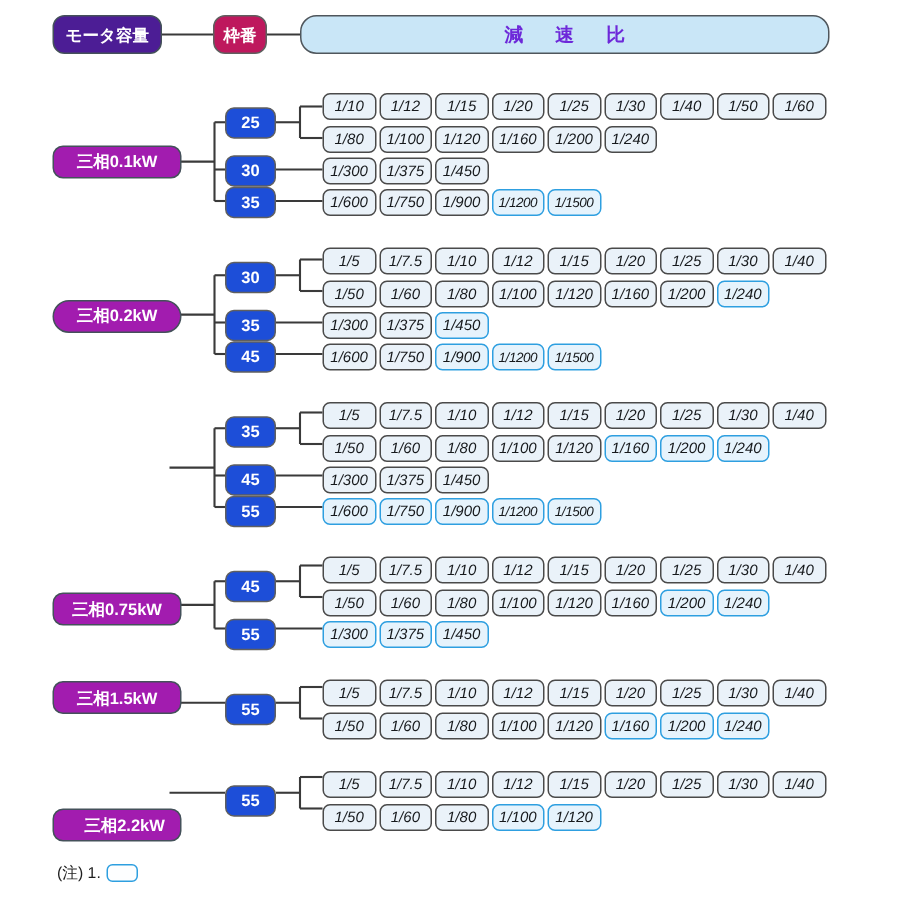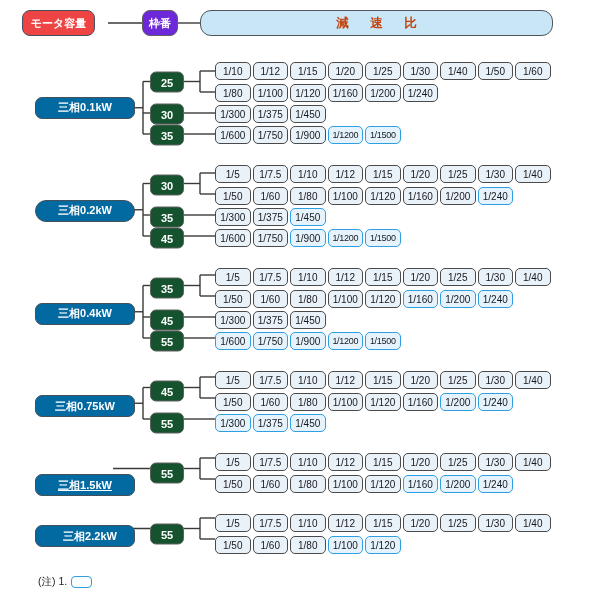--- a/index.html
+++ b/index.html
@@ -13,56 +13,56 @@
   }
   #wires { position:absolute; left:0; top:0; width:600px; height:600px; pointer-events:none; }
 
   
   .hdr-box {
     position:absolute; top:10px; height:26px;
     display:flex; align-items:center; justify-content:center;
     font-weight:bold; white-space:nowrap;
   }
   .hdr-motor {
-    left:22px; width:73px;
-    background:#ef4444; border:1.5px solid #44515a; border-radius:8px;
+    left:35px; width:73px;
+    background:#4c1d95; border:1.5px solid #44515a; border-radius:8px;
     color:#fff; font-size:11px;
   }
   .hdr-frame {
     left:142px; width:36px;
-    background:#6d28d9; border:1.5px solid #5f5f5f; border-radius:8px;
+    background:#be185d; border:1.5px solid #5f5f5f; border-radius:8px;
     color:#fff; font-size:11px;
   }
   .hdr-ratio {
     left:200px; width:353px;
     background:#c9e6f7; border:1.5px solid #4f565c; border-radius:11px;
-    color:#c2410c; font-size:12.5px; letter-spacing:9px; padding-left:9px;
+    color:#6d28d9; font-size:12.5px; letter-spacing:9px; padding-left:9px;
   }
 
   
   #sections { position:absolute; left:0; top:62px; width:600px; }
   .section { position:relative; }
   .section + .section { margin-top:21px; }
 
   .frame-group { position:relative; padding-left:215px; }
   .frame-group + .frame-group { margin-top:3px; }
   .frame-box {
     position:absolute; left:150px; top:50%; transform:translateY(-50%);
     width:34px; height:21px;
-    background:#14532d; border:1.5px solid #5f5f5f; border-radius:6px;
+    background:#1d4ed8; border:1.5px solid #5f5f5f; border-radius:6px;
     color:#fff; font-weight:bold; font-size:11px;
     display:flex; align-items:center; justify-content:center;
   }
   .kw-box {
-    position:absolute; left:35px; width:100px; height:22px;
-    background:#0369a1; border:1.5px solid #44515a; border-radius:7px;
+    position:absolute; left:35px; width:86px; height:22px;
+    background:#a21caf; border:1.5px solid #44515a; border-radius:7px;
     color:#fff; font-weight:bold; font-size:11px;
     display:flex; align-items:center; justify-content:center; white-space:nowrap;text-align:center;
   }
-  .ratio-row { display:flex; }
+  .ratio-row { display:flex;font-style:italic; }
   .ratio-row + .ratio-row { margin-top:4px; }
   .ratio-box {
     width:35.5px; height:18px; margin-right:2px; flex:0 0 auto;
     background:#eaf2f9; border:1.4px solid #4a4a4a; border-radius:5px;
     display:flex; align-items:center; justify-content:center;
     font-size:10px; color:#16191c; white-space:nowrap;
   }
   .ratio-box.tl { border:1.8px solid #2e9fe0; background:#e6f3fc;text-align:right; }
   .ratio-box.long { font-size:9px; letter-spacing:-0.3px; }
 
@@ -225,21 +225,20 @@
           <div class="ratio-row">
             <div class="ratio-box">1/600</div>
             <div class="ratio-box">1/750</div>
             <div class="ratio-box tl">1/900</div>
             <div class="ratio-box tl long">1/1200</div>
             <div class="ratio-box tl long">1/1500</div>
           </div>
         </div>
       </div>
       <div class="section">
-        <div class="kw-box" style="top: 34.75px;">三相0.4kW</div>
         <div class="frame-group">
           <div class="frame-box">35</div>
           <div class="ratio-row">
             <div class="ratio-box">1/5</div>
             <div class="ratio-box">1/7.5</div>
             <div class="ratio-box">1/10</div>
             <div class="ratio-box">1/12</div>
             <div class="ratio-box">1/15</div>
             <div class="ratio-box">1/20</div>
             <div class="ratio-box">1/25</div>
@@ -305,21 +304,21 @@
         <div class="frame-group">
           <div class="frame-box">55</div>
           <div class="ratio-row">
             <div class="ratio-box tl">1/300</div>
             <div class="ratio-box tl">1/375</div>
             <div class="ratio-box tl">1/450</div>
           </div>
         </div>
       </div>
       <div class="section">
-        <div class="kw-box" style="top: 21px; text-decoration: underline;">三相1.5kW</div>
+        <div class="kw-box" style="top: 1px;">三相1.5kW</div>
         <div class="frame-group">
           <div class="frame-box">55</div>
           <div class="ratio-row">
             <div class="ratio-box">1/5</div>
             <div class="ratio-box">1/7.5</div>
             <div class="ratio-box">1/10</div>
             <div class="ratio-box">1/12</div>
             <div class="ratio-box">1/15</div>
             <div class="ratio-box">1/20</div>
             <div class="ratio-box">1/25</div>
@@ -332,21 +331,21 @@
             <div class="ratio-box">1/80</div>
             <div class="ratio-box">1/100</div>
             <div class="ratio-box">1/120</div>
             <div class="ratio-box tl">1/160</div>
             <div class="ratio-box tl">1/200</div>
             <div class="ratio-box tl">1/240</div>
           </div>
         </div>
       </div>
       <div class="section">
-        <div class="kw-box" style="top: 11px; padding-left: 10px;">三相2.2kW</div>
+        <div class="kw-box" style="top: 25px; padding-left: 10px;">三相2.2kW</div>
         <div class="frame-group">
           <div class="frame-box">55</div>
           <div class="ratio-row">
             <div class="ratio-box">1/5</div>
             <div class="ratio-box">1/7.5</div>
             <div class="ratio-box">1/10</div>
             <div class="ratio-box">1/12</div>
             <div class="ratio-box">1/15</div>
             <div class="ratio-box">1/20</div>
             <div class="ratio-box">1/25</div>

